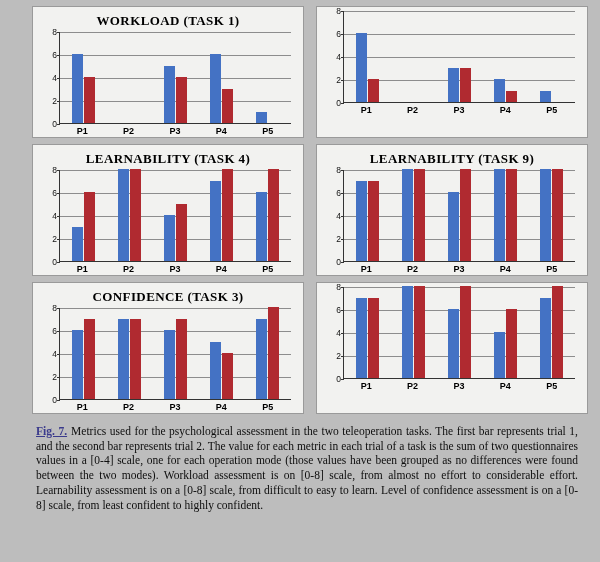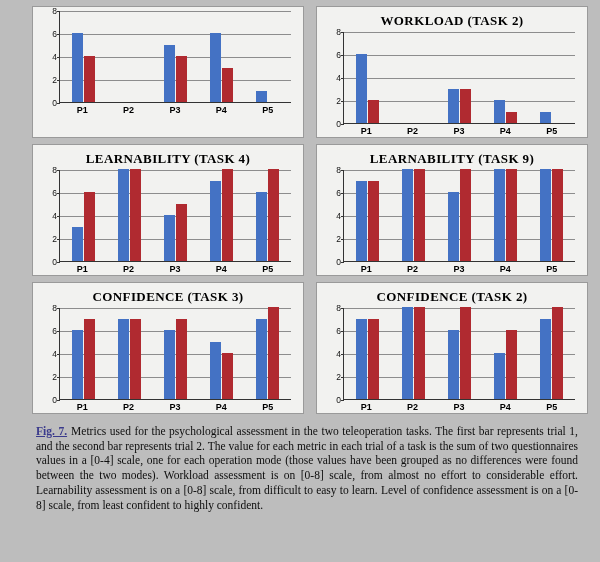--- a/index.html
+++ b/index.html
@@ -129,20 +129,21 @@
     text-decoration: underline;
     margin-right: 4px;
   }
 </style>
 </head>
 <body>
 
 <div class="page">
   <div class="grid" id="chart-grid">
       <div class="panel">
+        <div class="panel-title">WORKLOAD (TASK 1)</div>
         <div class="plot gridded">
           <div class="ytick" style="top: 92px;">0</div>
           <div class="ytickmark" style="top: 92px;"></div>
           <div class="gline" style="top: 69px;"></div>
           <div class="ytick" style="top: 69px;">2</div>
           <div class="ytickmark" style="top: 69px;"></div>
           <div class="gline" style="top: 46px;"></div>
           <div class="ytick" style="top: 46px;">4</div>
           <div class="ytickmark" style="top: 46px;"></div>
           <div class="gline" style="top: 23px;"></div>
@@ -176,21 +177,20 @@
         </div>
         <div class="xlabels">
           <div class="xlabel">P1</div>
           <div class="xlabel">P2</div>
           <div class="xlabel">P3</div>
           <div class="xlabel">P4</div>
           <div class="xlabel">P5</div>
         </div>
       </div>
       <div class="panel">
-        <div class="panel-title">WORKLOAD (TASK 2)</div>
         <div class="plot gridded">
           <div class="ytick" style="top: 92px;">0</div>
           <div class="ytickmark" style="top: 92px;"></div>
           <div class="gline" style="top: 69px;"></div>
           <div class="ytick" style="top: 69px;">2</div>
           <div class="ytickmark" style="top: 69px;"></div>
           <div class="gline" style="top: 46px;"></div>
           <div class="ytick" style="top: 46px;">4</div>
           <div class="ytickmark" style="top: 46px;"></div>
           <div class="gline" style="top: 23px;"></div>
@@ -368,21 +368,20 @@
         </div>
         <div class="xlabels">
           <div class="xlabel">P1</div>
           <div class="xlabel">P2</div>
           <div class="xlabel">P3</div>
           <div class="xlabel">P4</div>
           <div class="xlabel">P5</div>
         </div>
       </div>
       <div class="panel">
-        <div class="panel-title">CONFIDENCE (TASK 2)</div>
         <div class="plot gridded">
           <div class="ytick" style="top: 92px;">0</div>
           <div class="ytickmark" style="top: 92px;"></div>
           <div class="gline" style="top: 69px;"></div>
           <div class="ytick" style="top: 69px;">2</div>
           <div class="ytickmark" style="top: 69px;"></div>
           <div class="gline" style="top: 46px;"></div>
           <div class="ytick" style="top: 46px;">4</div>
           <div class="ytickmark" style="top: 46px;"></div>
           <div class="gline" style="top: 23px;"></div>

